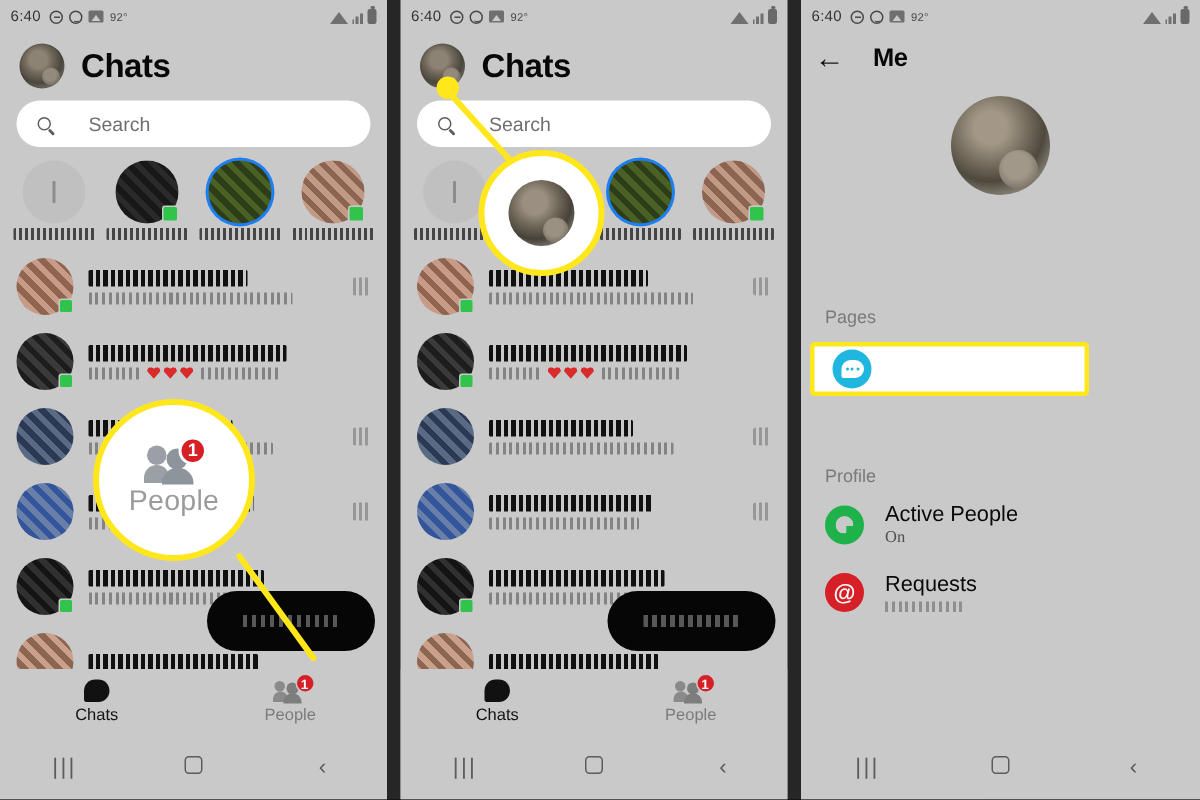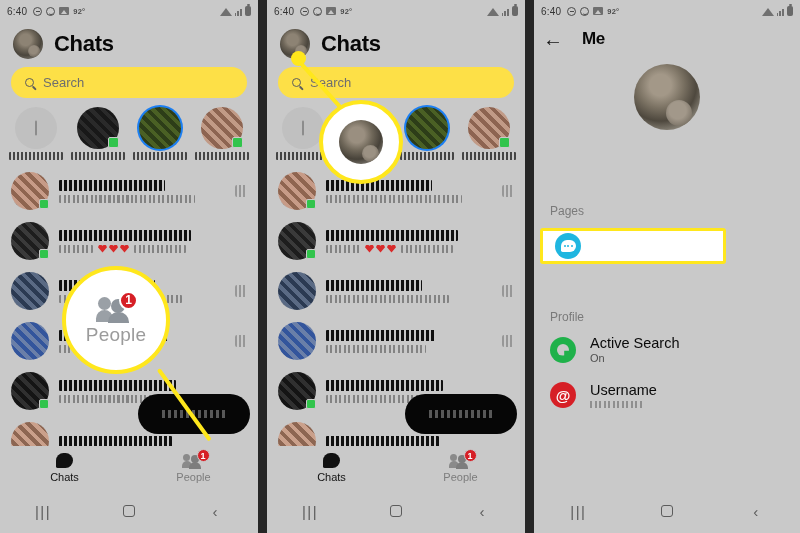--- a/index.html
+++ b/index.html
@@ -48,21 +48,21 @@
   }
   .img-ic {
     width: 10px; height: 8px; background:#4a4a4a; border-radius:1px;
     position: relative; opacity:.7;
   }
   .img-ic::after{
     content:""; position:absolute; left:1.5px; bottom:1px;
     border-left:3px solid transparent; border-right:3px solid transparent;
     border-bottom:4px solid #c9c9c9;
   }
-  .temp-txt { font-size: 7.5px; color:#4a4a4a; font-weight:700; }
+  .temp-txt { font-size: 7.5px; color:#4a4a4a; font-weight:400; }
   .wifi-ic {
     width:0; height:0; border-left:6px solid transparent;
     border-right:6px solid transparent; border-bottom:8px solid #4a4a4a;
     opacity:.7; position:relative; top:1px;
   }
   .sig-ic { display:flex; align-items:flex-end; gap:1px; height:9px; }
   .sig-ic i { display:block; width:1.8px; background:#4a4a4a; opacity:.7; }
   .sig-ic i:nth-child(1){height:3px}
   .sig-ic i:nth-child(2){height:5px}
   .sig-ic i:nth-child(3){height:7px}
@@ -93,22 +93,22 @@
   }
   .hdr-title { font-size: 22px; font-weight: 700; color:#080808; letter-spacing:-.3px; }
   .back-arrow {
     font-size: 20px; color:#111; line-height:1; width:22px;
     display:flex; align-items:center; justify-content:center;
   }
 
   
   .searchbar {
     margin: 3px 11px 0 11px; height: 31px;
-    background: #fde047; border-radius: 16px;
-    display:flex; align-items:center; gap:9px; padding: 0 14px;
+    background: #ffffff; border-radius: 16px;
+    display:flex; align-items:center; gap:25px; padding: 0 14px;
   }
   .srch-ic {
     width:9px;height:9px;border:1.6px solid #5d5d5d;border-radius:50%;
     position:relative; flex:0 0 auto;
   }
   .srch-ic::after{
     content:""; position:absolute; right:-3.4px; bottom:-2.4px;
     width:4.6px;height:1.6px;background:#5d5d5d;
     transform:rotate(45deg); border-radius:1px;
   }
@@ -266,21 +266,21 @@
     display:flex;align-items:center;justify-content:center;gap:1.5px;
   }
   .set-ic.msg .bub i{width:2px;height:2px;border-radius:50%;background:#1fb6e0;display:block;}
   .set-ic.active{background:#1fb14a;}
   .set-ic.active::after{
     content:"";position:absolute;left:7px;top:7px;width:12px;height:12px;border-radius:50%;
     background:#c9c9c9; clip-path: polygon(0 0,100% 0,100% 60%,60% 60%,60% 100%,0 100%);
   }
   .set-ic.user{background:#d61f26;color:#fff;display:flex;align-items:center;justify-content:center;font-size:15px;font-weight:700;}
   .set-label{font-size:14.5px;color:#0a0a0a;}
-  .set-sub{font-size:11px;color:#4f4f4f;margin-top:1px;}
+  .set-sub{font-size:11px;color:#4f4f4f;margin-top:1px;font-family:Liberation Serif, serif;}
   .set-text{display:flex;flex-direction:column;flex:1;}
   .section-head{font-size:12px;color:#7a7a7a;padding: 6px 16px 2px 16px;}
   .toggle{
     width:32px;height:15px;border-radius:9px;background:#b3b3b3;position:relative;flex:0 0 auto;
   }
   .toggle::after{
     content:"";position:absolute;left:0px;top:-2px;width:19px;height:19px;border-radius:50%;
     background:#e3e3e3;box-shadow:0 1px 2px rgba(0,0,0,.2);
   }
   .hl-box{
@@ -660,29 +660,29 @@
 
     <div class="section-head">Pages</div>
 
     <div style="height:84px"></div>
 
     <div class="section-head">Profile</div>
 
     <div class="setrow">
       <div class="set-ic active"></div>
       <div class="set-text">
-        <div class="set-label">Active Search</div>
+        <div class="set-label">Active People</div>
         <div class="set-sub">On</div>
       </div>
     </div>
 
     <div class="setrow">
       <div class="set-ic user">@</div>
       <div class="set-text">
-        <div class="set-label">Username</div>
+        <div class="set-label">Requests</div>
         <div class="blur-sub"></div>
       </div>
     </div>
 
     <div class="sysnav">
       <span class="sn-bars">|||</span>
       <span><i class="sn-rect"></i></span>
       <span>‹</span>
     </div>
   </div>

